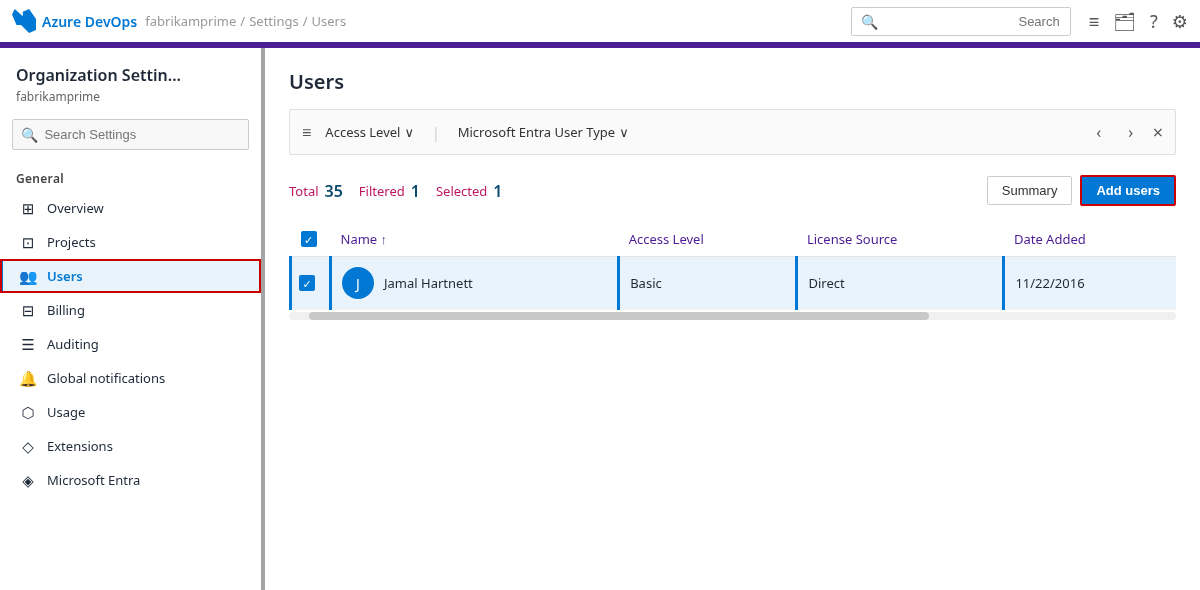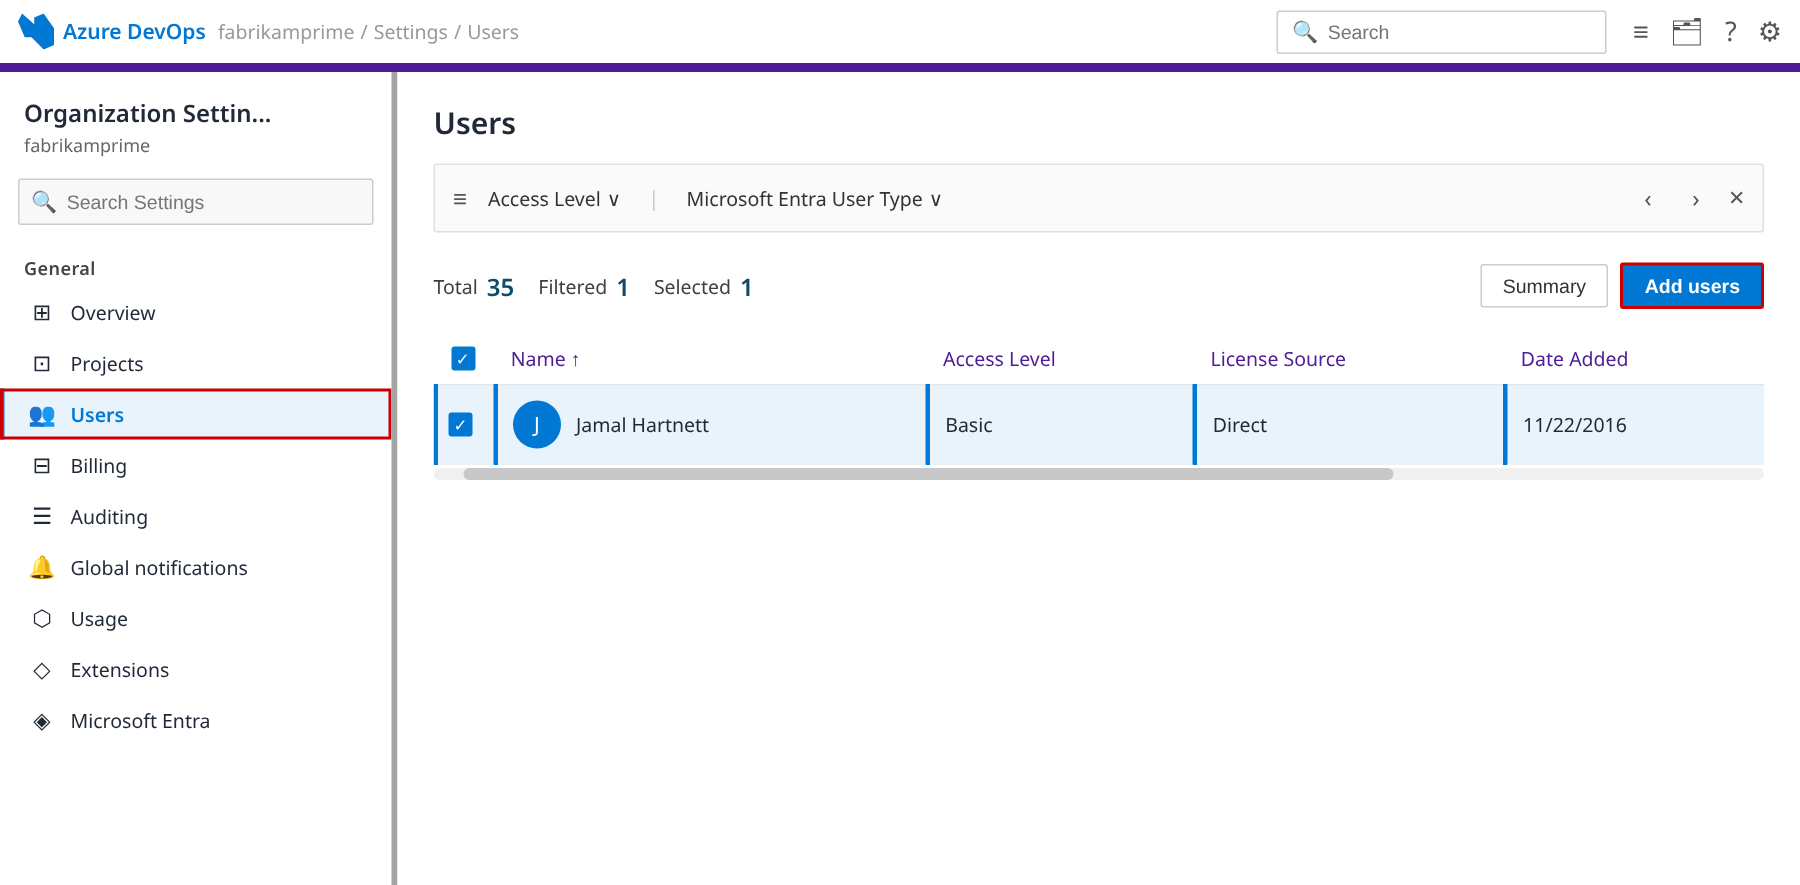--- a/index.html
+++ b/index.html
@@ -13,21 +13,21 @@
     }
     .topnav-logo { display: flex; align-items: center; gap: 6px; color: #0078d4; font-weight: 600; font-size: 14px; }
     .topnav-logo svg { width: 24px; height: 24px; }
     .topnav-breadcrumb { display: flex; align-items: center; gap: 4px; color: #333; font-size: 13px; }
     .topnav-breadcrumb span { color: #999; }
     .topnav-search {
       margin-left: auto; display: flex; align-items: center;
       border: 1px solid #ccc; border-radius: 2px;
       padding: 4px 10px; gap: 6px; background: #fff; width: 220px;
     }
-    .topnav-search input { border: none; outline: none; font-size: 13px; width: 100%; color: #c2410c; }
+    .topnav-search input { border: none; outline: none; font-size: 13px; width: 100%; color: #c2410c; text-align: right; }
     .topnav-icons { display: flex; align-items: center; gap: 14px; margin-left: 10px; color: #555; }
     .topnav-icons span { cursor: pointer; font-size: 18px; }
 
     
     .layout { display: flex; height: calc(590px - 48px); }
 
     
     .sidebar {
       width: 265px; min-width: 265px; background: #fff;
       border-right: 4px solid #a3a3a3; overflow-y: auto;
@@ -88,21 +88,21 @@
       width: 28px; height: 28px; display: flex; align-items: center; justify-content: center;
       cursor: pointer; border-radius: 2px; font-size: 16px; color: #555;
     }
     .filter-close { color: #555; cursor: pointer; font-size: 18px; margin-left: 4px; }
 
     
     .stats-bar {
       display: flex; align-items: center; gap: 6px;
       margin-bottom: 10px; padding: 6px 0;
     }
-    .stat-label { font-size: 13px; color: #404040; }
+    .stat-label { font-size: 13px; color: #be185d; }
     .stat-value { font-size: 16px; font-weight: 600; color: #0c4a6e; margin-right: 10px; }
     .stats-actions { margin-left: auto; display: flex; align-items: center; gap: 8px; }
     .summary-btn {
       border: 1px solid #ccc; border-radius: 2px; background: #fff;
       padding: 6px 14px; font-size: 13px; cursor: pointer; color: #333;
     }
     .add-users-btn {
       border: 2px solid #c00; border-radius: 2px; background: #0078d4;
       padding: 6px 14px; font-size: 13px; cursor: pointer; color: #fff; font-weight: 600;
     }

